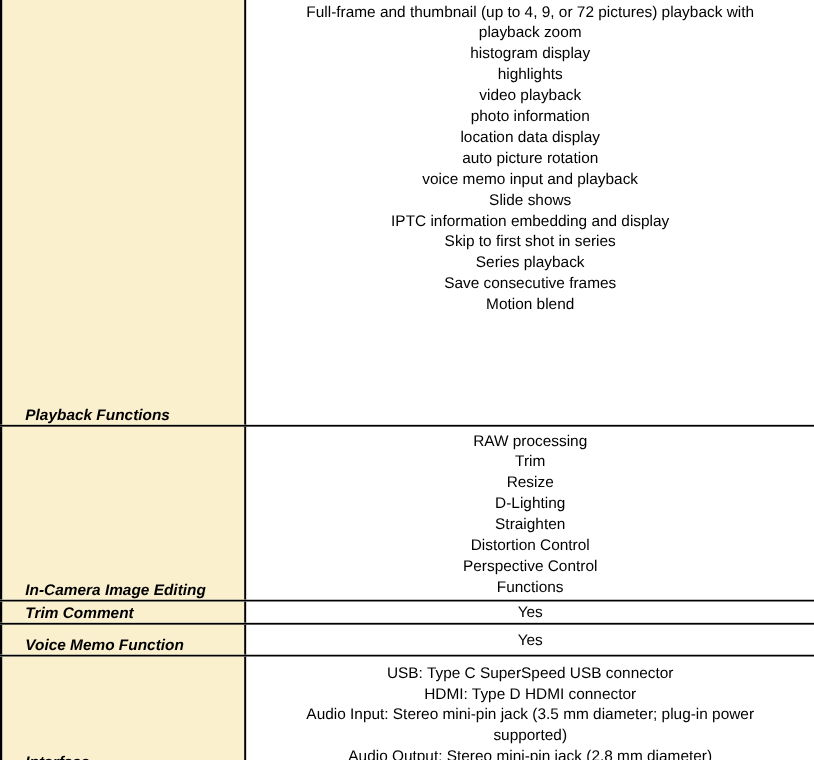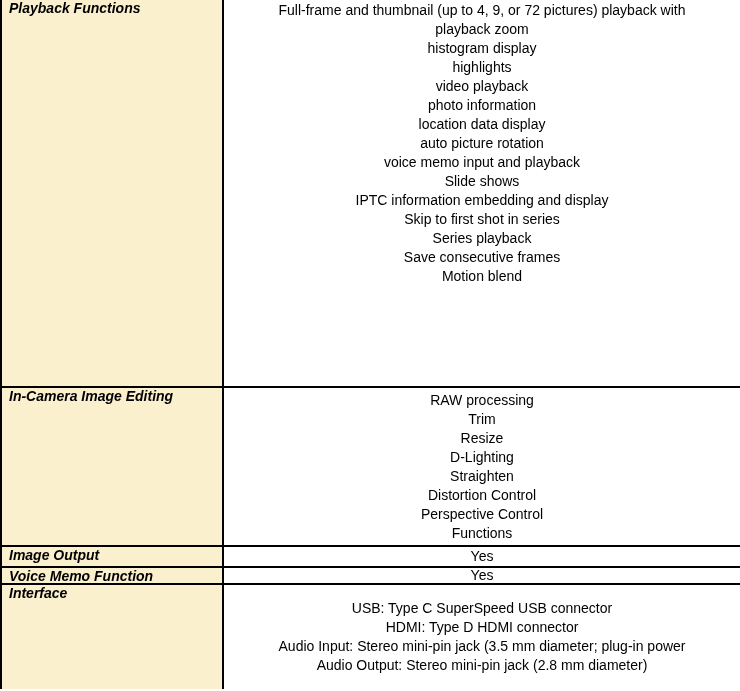--- a/index.html
+++ b/index.html
@@ -20,22 +20,22 @@
     width: 100%;
   }
   .row.bordered { border-bottom: 2px solid #000000; }
   .label-cell {
     flex: 0 0 224px;
     width: 224px;
     background: #FAF0CE;
     border-left: 2px solid #000000;
     border-right: 2px solid #000000;
     display: flex;
-    align-items: flex-start;
-    padding-left: 7px;
+    align-items: flex-end;
+    padding-left: 21px;
     padding-right: 4px;
   }
   .label-text {
     font-weight: bold;
     font-style: italic;
     font-size: 14px;
     line-height: 17px;
   }
   .value-cell {
     flex: 1 1 auto;
@@ -50,21 +50,21 @@
   }
   .value-cell.top-align {
     justify-content: flex-start;
     padding-top: 1px;
   }
   .line { white-space: pre-wrap; }
   
   .row-1 { height: 388px; }
   .row-2 { height: 159px; }
   .row-3 { height: 21px; }
-  .row-4 { height: 17px; }
+  .row-4 { height: 29px; }
   .row-5 { height: 104px; }
 </style>
 </head>
 <body>
 
 <div class="spec-table">
 
   <section class="row row-1 bordered">
     <div class="label-cell">
       <span class="label-text">Playback Functions</span>
@@ -99,21 +99,21 @@
         <div class="line">D-Lighting</div>
         <div class="line">Straighten</div>
         <div class="line">Distortion Control</div>
         <div class="line">Perspective Control</div>
         <div class="line">Functions</div>
       </div>
   </section>
 
   <section class="row row-3 bordered">
     <div class="label-cell">
-      <span class="label-text">Image Output</span>
+      <span class="label-text">Trim Comment</span>
     </div>
     <div class="value-cell">
         <div class="line">Yes</div>
       </div>
   </section>
 
   <section class="row row-4 bordered">
     <div class="label-cell">
       <span class="label-text">Voice Memo Function</span>
     </div>
@@ -123,17 +123,18 @@
   </section>
 
   <section class="row row-5">
     <div class="label-cell">
       <span class="label-text">Interface</span>
     </div>
     <div class="value-cell">
         <div class="line">USB: Type C SuperSpeed USB connector</div>
         <div class="line">HDMI: Type D HDMI connector</div>
         <div class="line">Audio Input: Stereo mini-pin jack (3.5 mm diameter; plug-in power</div>
+        <div class="line">supported)</div>
         <div class="line">Audio Output: Stereo mini-pin jack (2.8 mm diameter)</div>
       </div>
   </section>
 
 </div>
 
 </body></html>

